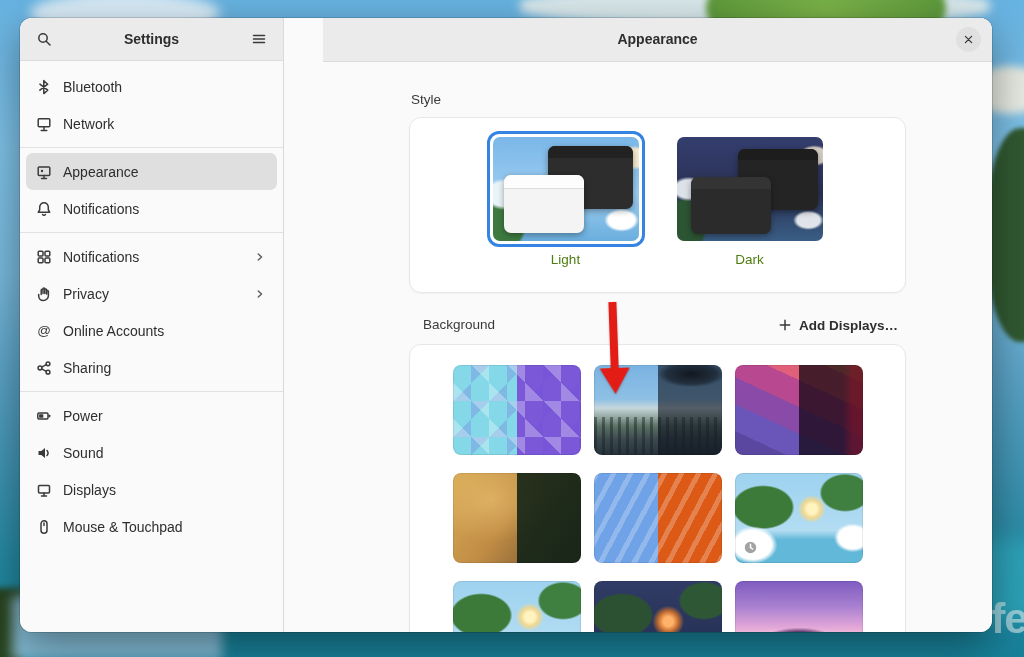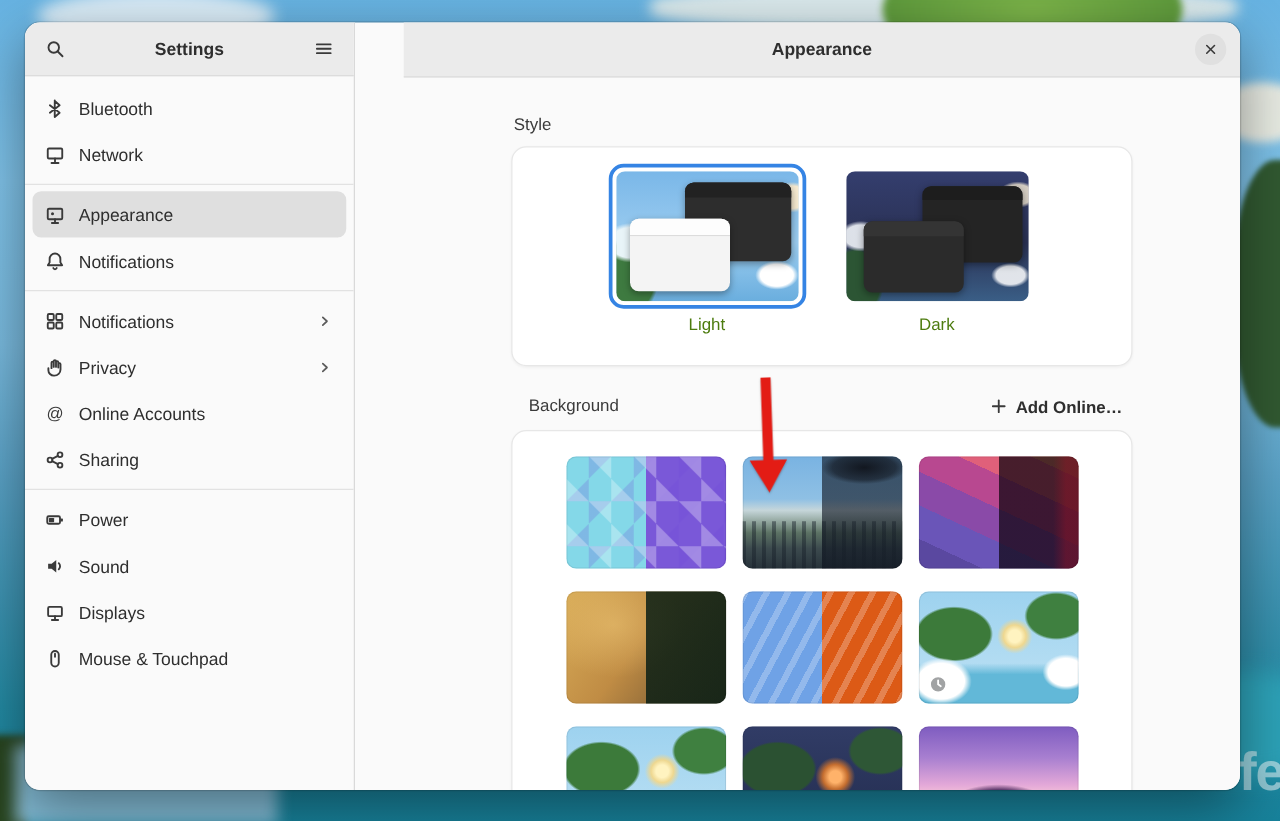--- a/index.html
+++ b/index.html
@@ -345,21 +345,21 @@
       </div>
 
       <div class="bg-head">
         <div class="section-label" style="margin:12px">Background</div>
         <button class="add-btn">
           <span class="icon">
               <svg viewBox="0 0 16 16">
                 <path d="M8 2.6v10.8M2.6 8h10.8" stroke-width="1.7"></path>
               </svg>
             </span>
-          <span>Add Online…</span>
+          <span>Add Displays…</span>
         </button>
       </div>
       <div class="card bg-card" id="thumb-grid">
           <div class="thumb t1"></div>
           <div class="thumb t2"></div>
           <div class="thumb t3"></div>
           <div class="thumb t4"></div>
           <div class="thumb t5"></div>
           <div class="thumb t6">
             <span class="badge"><svg viewBox="0 0 16 16">

